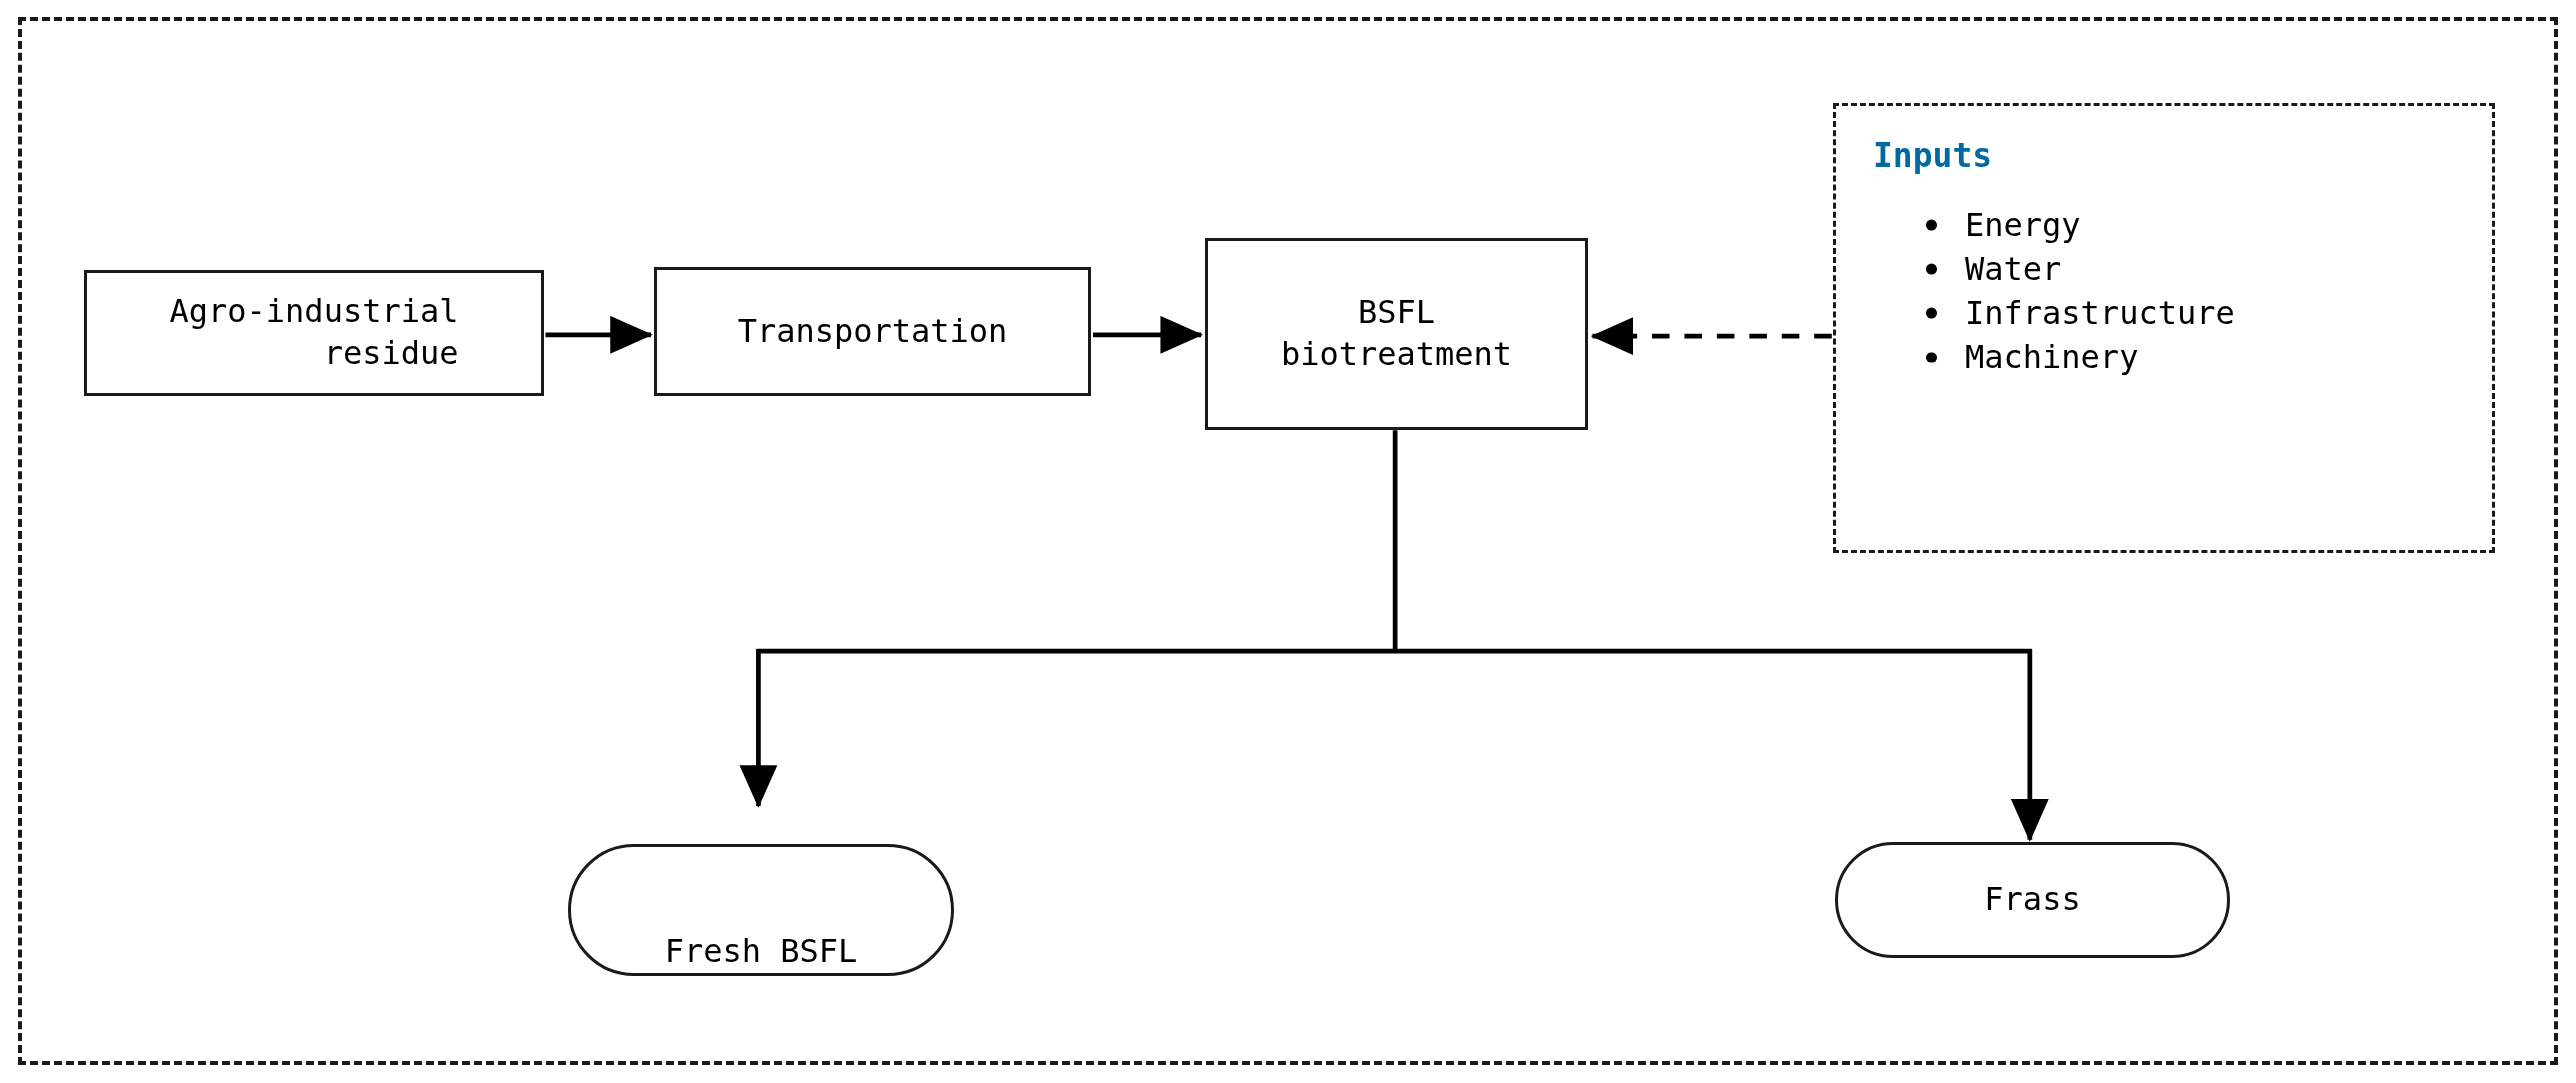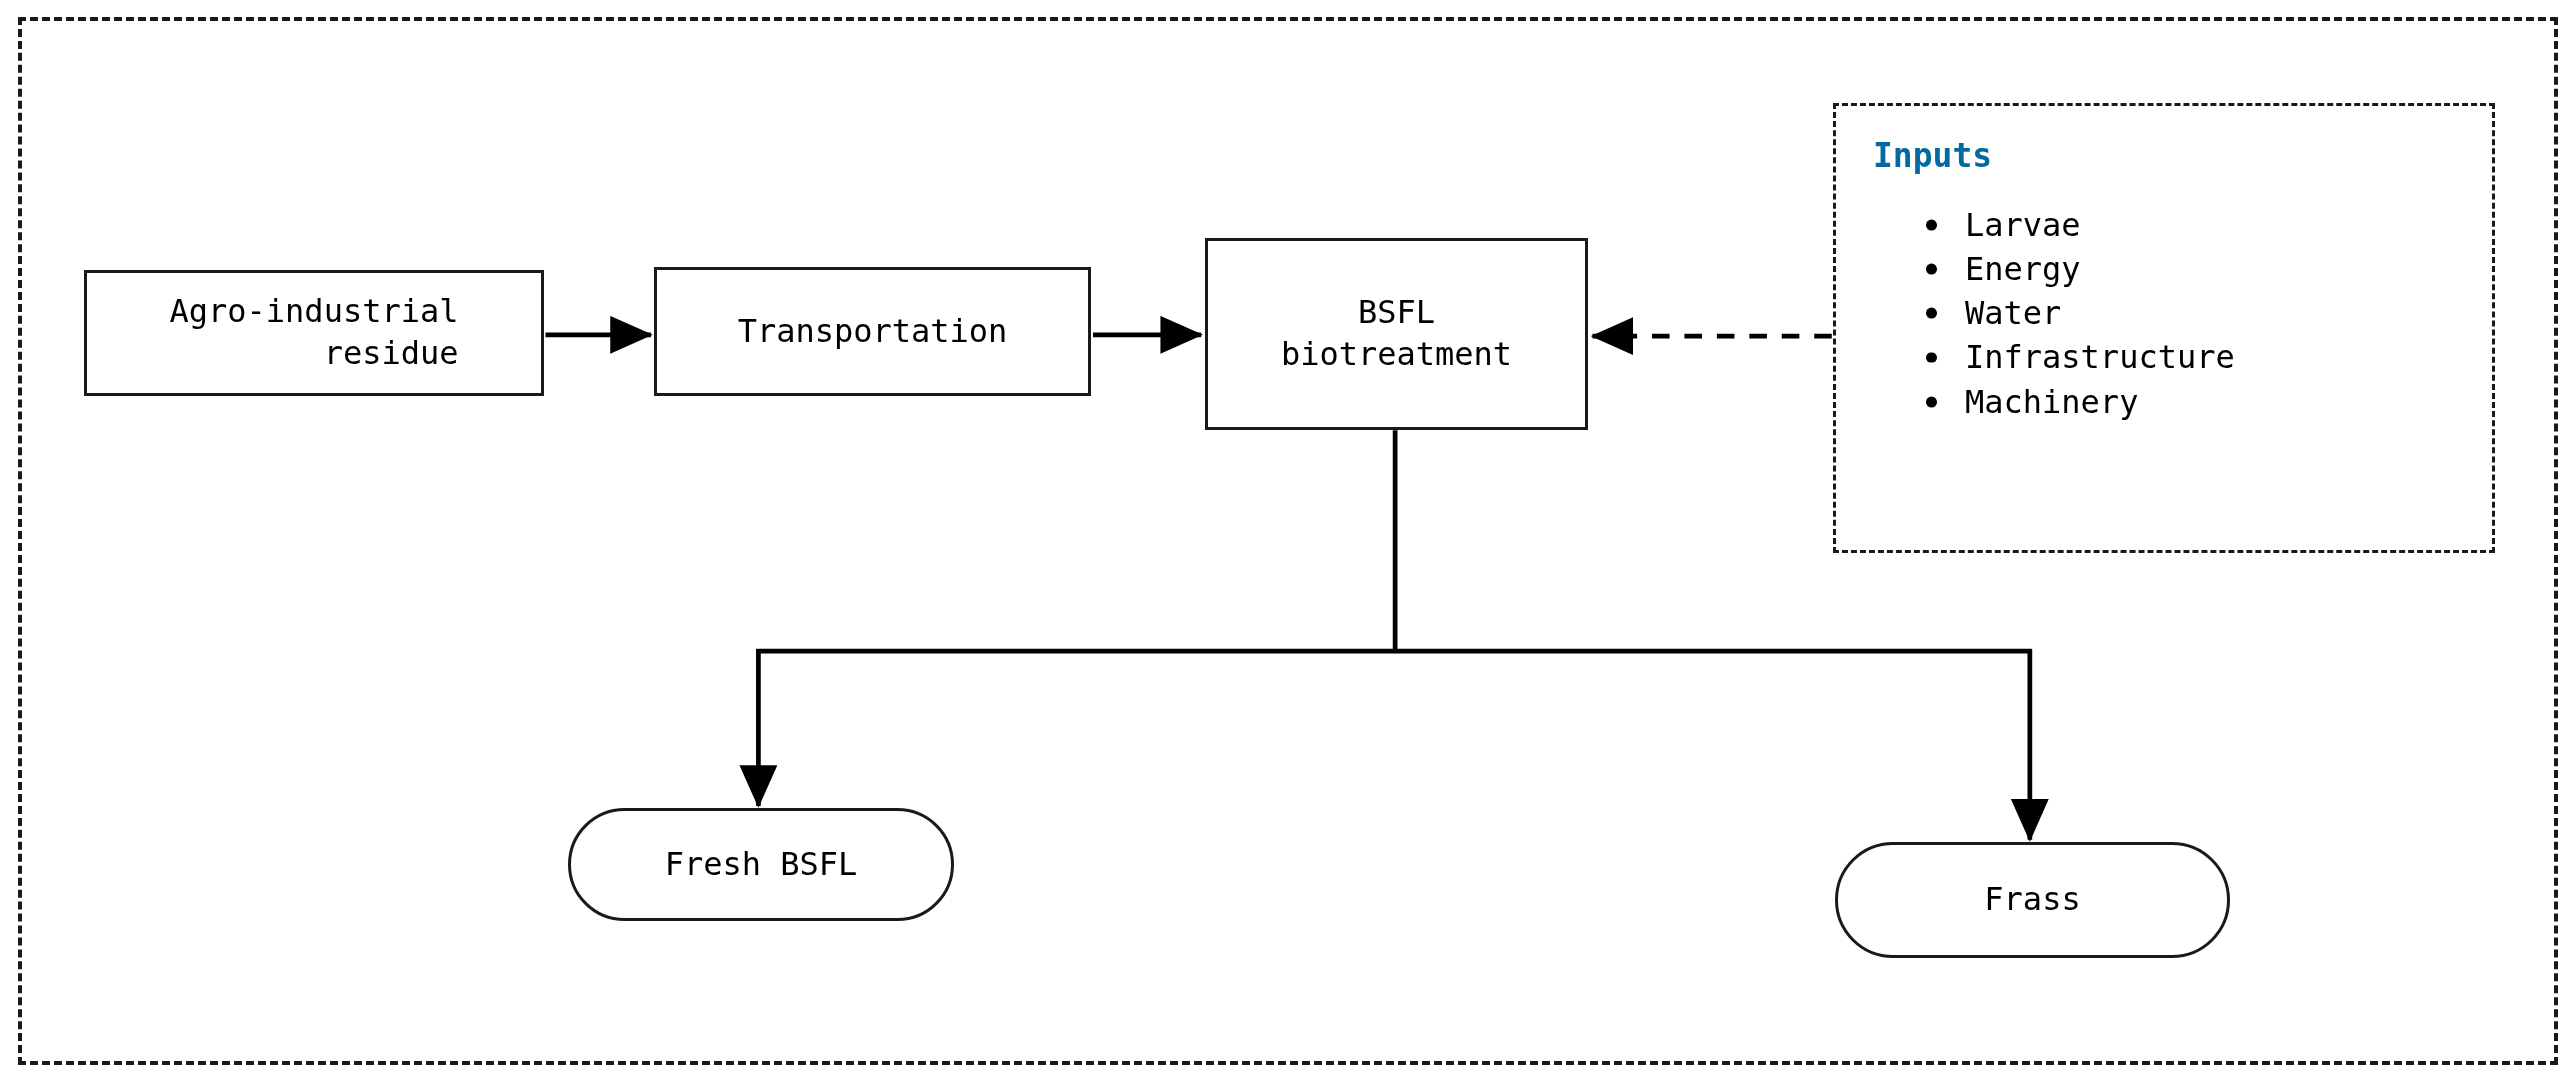--- a/index.html
+++ b/index.html
@@ -63,21 +63,21 @@
   
   #node-residue       { left: 84px;  top: 270px;  width: 460px; height: 126px; text-align: right; }
   #node-transport     { left: 654px;  top: 267px;  width: 437px; height: 129px; }
   #node-biotreatment  { left: 1205px; top: 238px;  width: 383px; height: 192px; }
 
   
   .node.pill {
     border: 3.4px solid #1a1a1a;
     border-radius: 675px;
   }
-  #node-fresh-bsfl { left: 568px;  top: 808px; width: 386px; height: 113px; }
+  #node-fresh-bsfl { left: 568px;  top: 844px; width: 386px; height: 132px; align-items: flex-end; }
   #node-frass      { left: 1835px; top: 842px; width: 395px; height: 116px; }
 
   
   .inputs-panel {
     position: absolute;
     left: 1833px;
     top: 103px;
     width: 662px;
     height: 450px;
     box-sizing: border-box;
@@ -170,24 +170,20 @@
 
   <div class="node pill" id="node-frass">
     <span class="node-label">Frass</span>
   </div>
 
   <div class="inputs-panel">
     <div class="inputs-title">Inputs</div>
     <ul class="inputs-list">
       <li>
         <span class="bullet-icon"></span>
-        <span>Larvae</span>
-      </li>
-      <li>
-        <span class="bullet-icon"></span>
         <span>Energy</span>
       </li>
       <li>
         <span class="bullet-icon"></span>
         <span>Water</span>
       </li>
       <li>
         <span class="bullet-icon"></span>
         <span>Infrastructure</span>
       </li>

